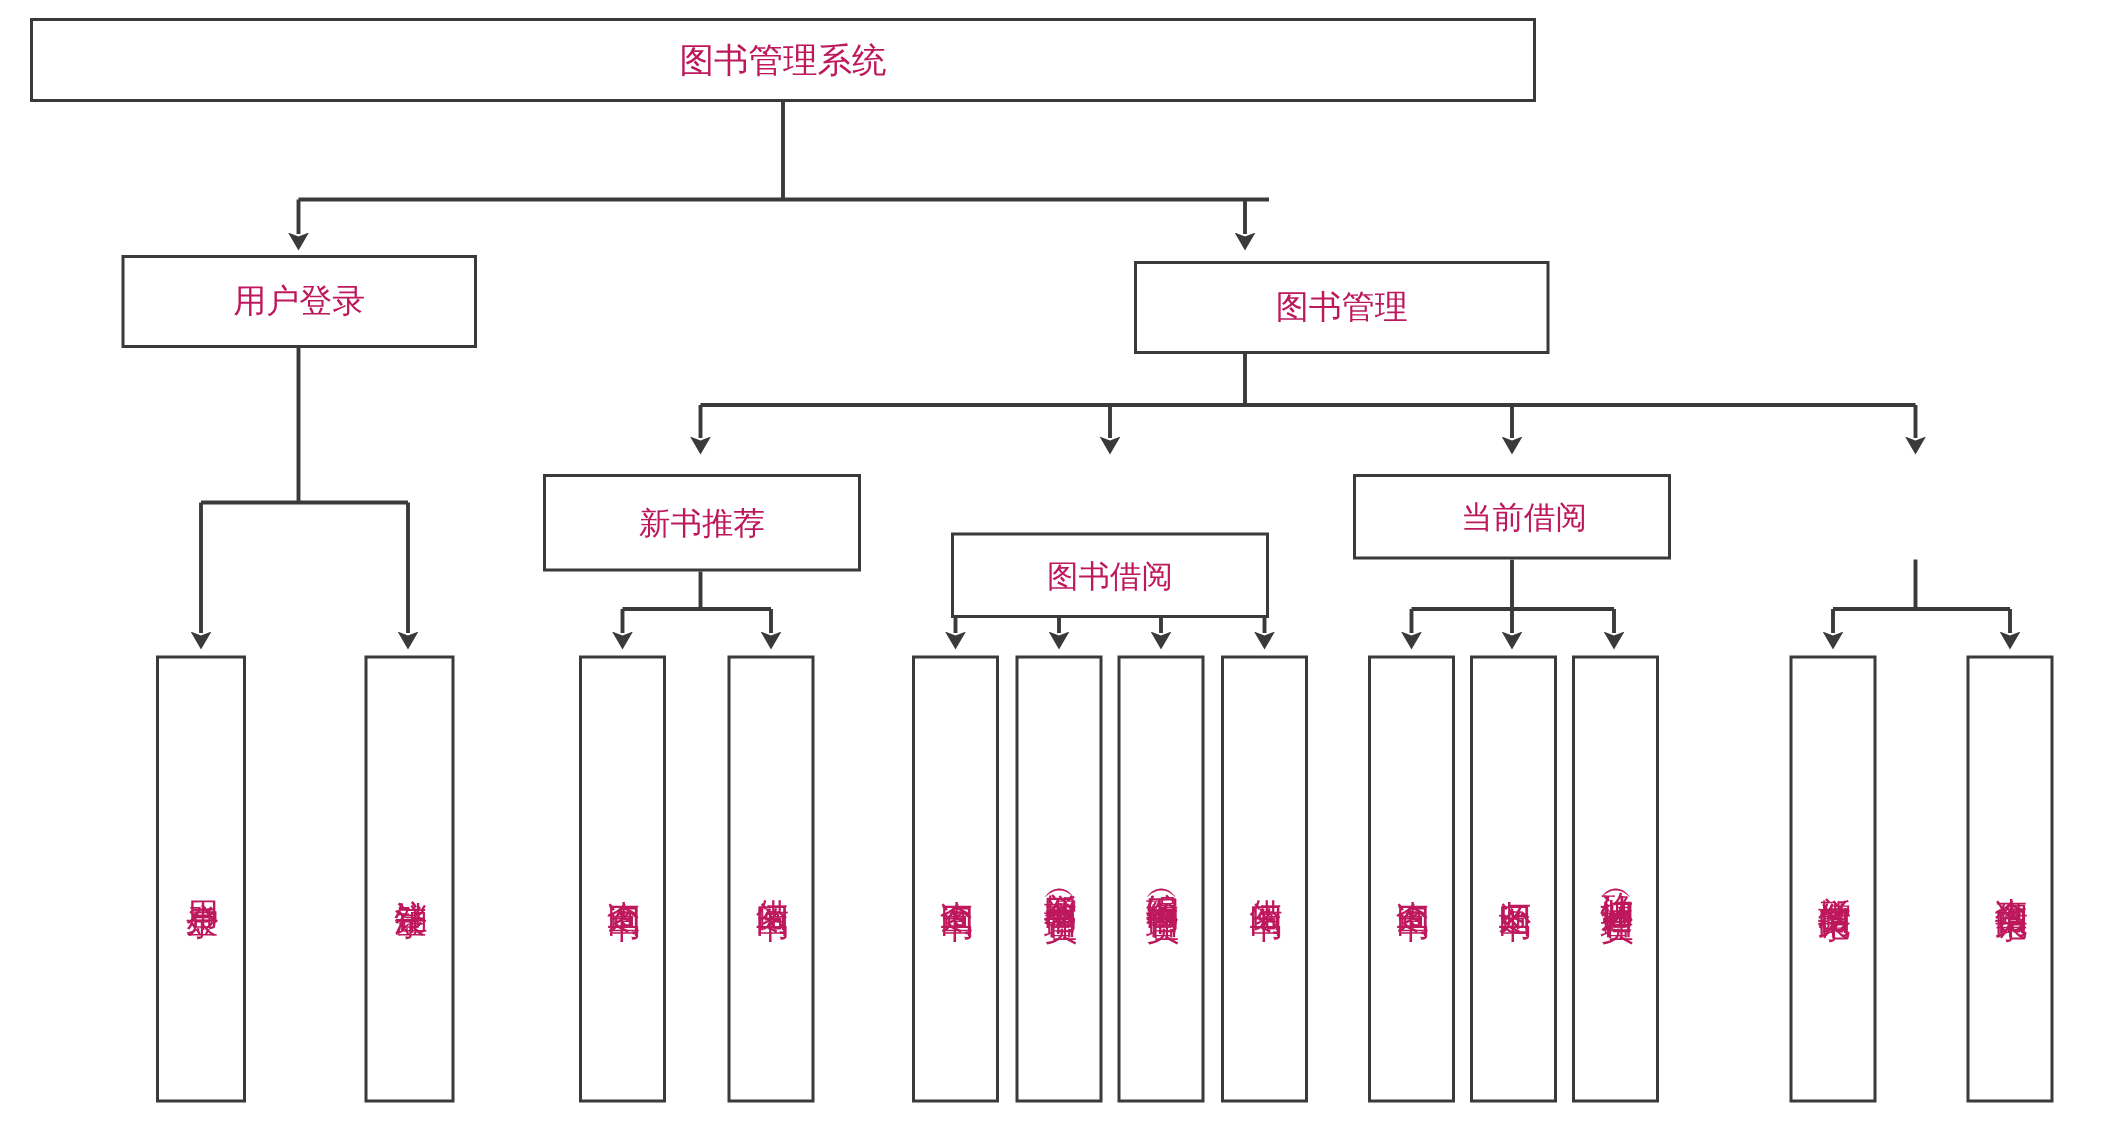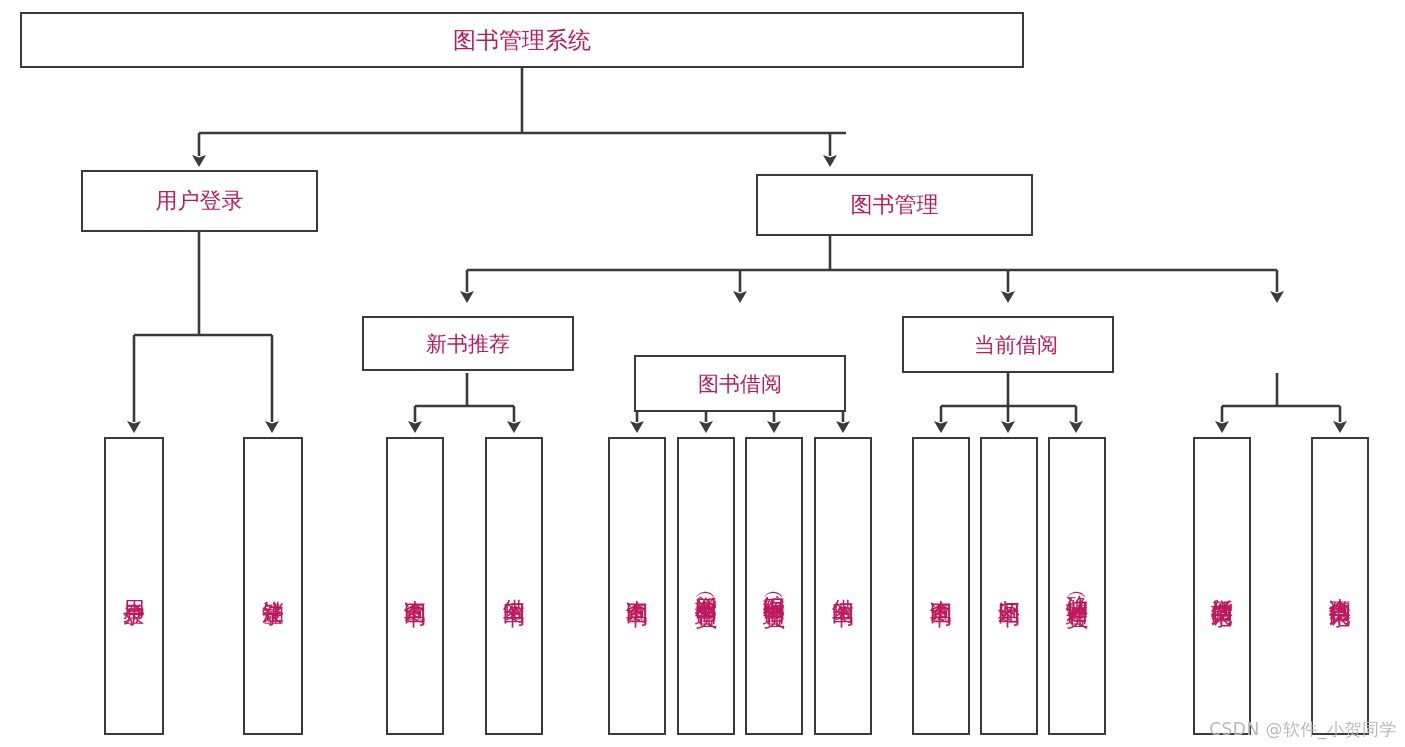--- a/index.html
+++ b/index.html
@@ -131,21 +131,21 @@
     <span>图书管理系统</span>
   </div>
 
   <div class="node level2" style="left:81px; top:170px; width:237px; height:62px;">
     <span>用户登录</span>
   </div>
   <div class="node level2" style="left:712px; top:174px; width:277px; height:62px;margin-left:44px;">
     <span>图书管理</span>
   </div>
 
-  <div class="node level3" style="left:362px; top:316px; width:212px; height:55px;">
+  <div class="node level3" style="left:362px; top:316px; width:212px; height:65px;">
     <span>新书推荐</span>
   </div>
   <div class="node level3" style="left:634px; top:316px; width:212px; height:57px;margin-top:39px;">
     <span>图书借阅</span>
   </div>
   <div class="node level3" style="left:902px; top:316px; width:212px; height:57px;padding-left:16px;">
     <span>当前借阅</span>
   </div>
 
   <div class="node leaf" style="left:104px; top:437px; width:60px; height:298px;">
@@ -185,15 +185,14 @@
     <span class="vtext">确认归还（管理员）</span>
   </div>
 
   <div class="node leaf" style="left:1193px; top:437px; width:58px; height:298px;">
     <span class="vtext">新增借阅记录</span>
   </div>
   <div class="node leaf" style="left:1311px; top:437px; width:58px; height:298px;">
     <span class="vtext">查询借阅记录</span>
   </div>
 
-  <div class="watermark">CSDN @软件_小贺同学</div>
 
 </div>
 
 </body></html>

